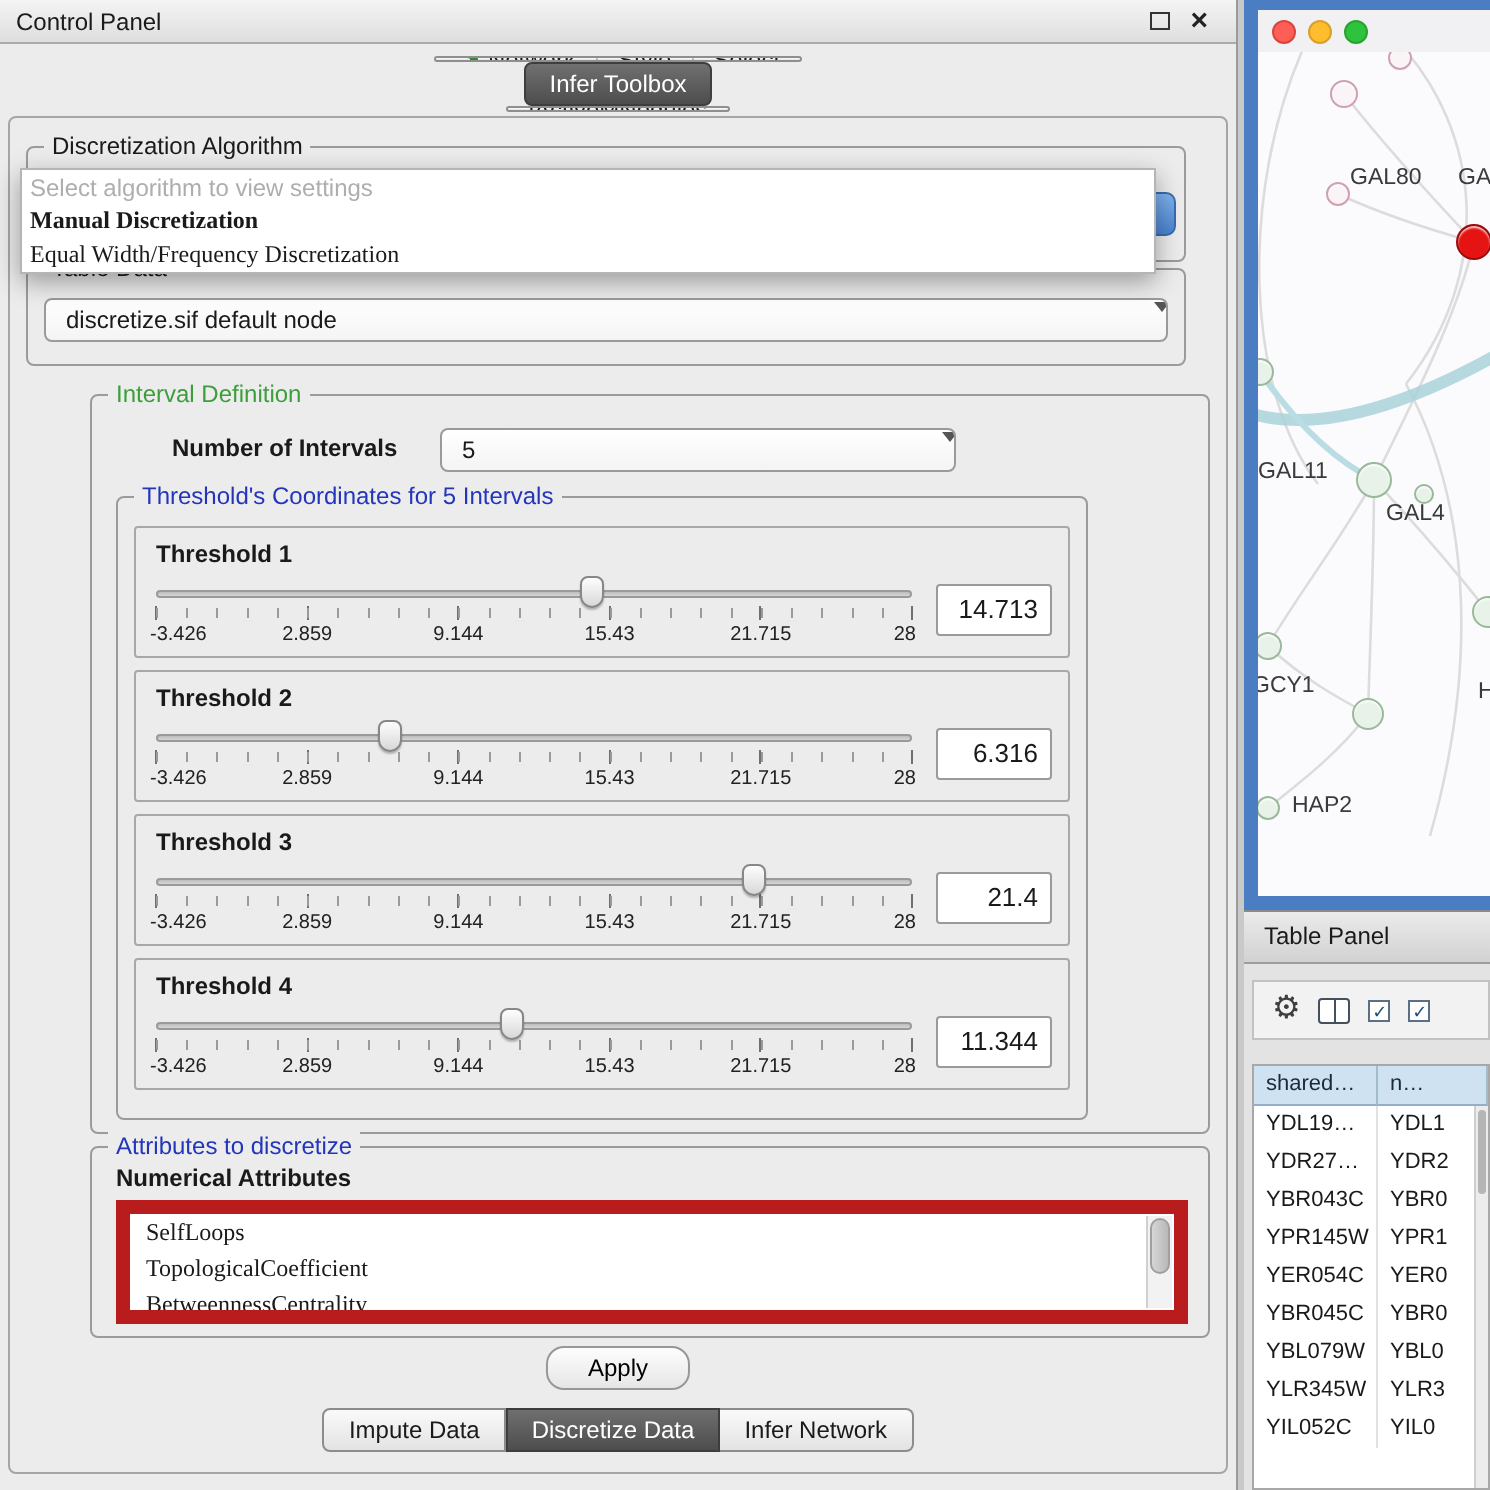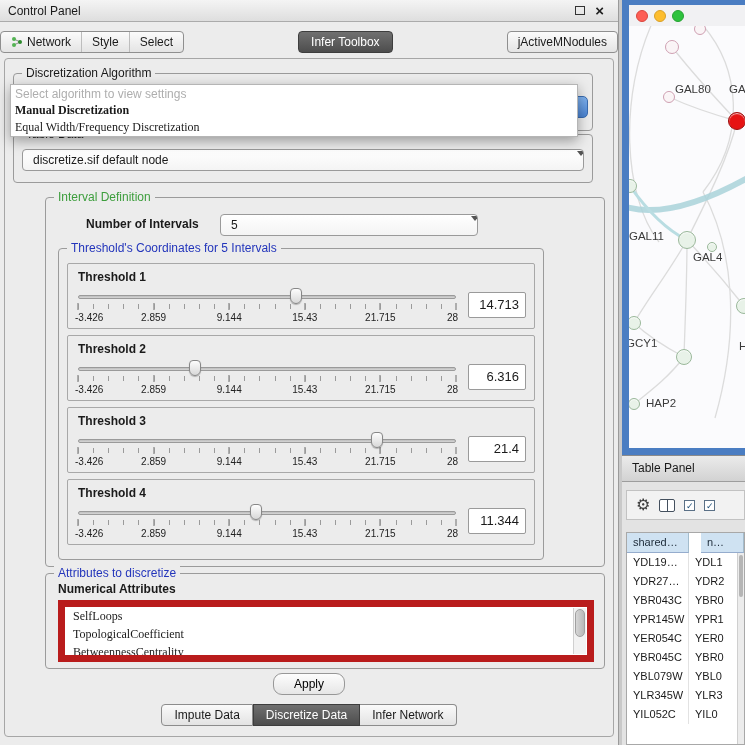--- a/index.html
+++ b/index.html
@@ -7,21 +7,21 @@
   body { font-family:"Liberation Sans","DejaVu Sans",sans-serif; color:#1a1a1a; }
   .root { position:relative; width:745px; height:745px; background:#c9c9c9; overflow:hidden; }
 
   
   .control-panel { position:absolute; left:0; top:0; width:619px; height:745px; background:#ececec; border-right:1px solid #9a9a9a; }
   .titlebar { height:22px; background:linear-gradient(#f4f4f4,#dedede); border-bottom:1px solid #ababab; display:flex; align-items:center; padding:0 8px; font-size:12px; }
   .titlebar .win-icons { margin-left:auto; display:flex; align-items:center; gap:10px; margin-right:6px; }
   .float-icon { width:10px; height:9px; border:1.5px solid #333; display:inline-block; }
   .close-icon { font-size:15px; font-weight:bold; color:#222; line-height:10px; }
 
-  .tabbar-top { height:34px; display:flex; align-items:center; justify-content:space-between; padding-top:6px; }
+  .tabbar-top { height:34px; display:flex; align-items:center; justify-content:flex-start; padding-top:6px;flex-direction:column; }
   .tab-seg { display:flex; border:1px solid #8f8f8f; border-radius:4px; overflow:hidden; background:linear-gradient(#fbfbfb,#e4e4e4); height:22px; align-items:center; }
   .tab-seg .tab { padding:0 10px; font-size:12px; line-height:20px; border-left:1px solid #bdbdbd; display:flex; align-items:center; gap:4px; }
   .tab-seg .tab:first-child { border-left:none; }
   .tab-dark { background:linear-gradient(#707070,#4d4d4d); color:#fff; border:1px solid #3e3e3e; border-radius:4px; padding:0 12px; margin:0 3px; font-size:12px; height:22px; line-height:20px; }
 
   .inner-panel { position:absolute; left:4px; right:4px; top:58px; bottom:8px; border:1px solid #a6a6a6; border-radius:4px; background:#ececec; }
 
   .group { position:absolute; border:1px solid #9b9b9b; border-radius:4px; }
   .group-title { position:absolute; top:-8px; left:8px; background:#ececec; padding:0 4px; font-size:12px; white-space:nowrap; }
   .title-green { color:#3d9e3d; }
@@ -90,21 +90,21 @@
 
   .tp-header { position:absolute; left:622px; top:455px; width:123px; height:27px; background:linear-gradient(#ebebeb,#d2d2d2); border-top:1px solid #8a8a8a; border-bottom:1px solid #9d9d9d; font-size:12px; line-height:25px; padding-left:10px; }
   .tp-body { position:absolute; left:622px; top:482px; width:123px; height:263px; background:#e3e3e3; }
   .tp-toolbar { position:absolute; left:4px; top:8px; right:0; height:30px; background:#f2f2f2; border:1px solid #c2c2c2; display:flex; align-items:center; gap:9px; padding:0 9px; }
   .gear { font-size:16px; color:#3f3f3f; line-height:16px; }
   .columns-icon { width:16px; height:13px; border:1px solid #44505e; border-radius:2px; position:relative; background:#fff; }
   .columns-icon::before { content:""; position:absolute; left:7px; top:0; bottom:0; width:1px; background:#44505e; }
   .check-icon { width:11px; height:11px; border:1px solid #5a7086; background:#fff; font-size:9px; line-height:10px; text-align:center; color:#1e4f78; }
   .tp-table { position:absolute; left:4px; top:50px; right:0; bottom:0; background:#fff; border:1px solid #a8a8a8; overflow:hidden; }
   .tp-row { display:flex; height:19px; }
-  .tp-row.header { height:20px;gap:12px; }
+  .tp-row.header { height:20px; }
   .cell { font-size:11px; line-height:18px; padding-left:6px; overflow:hidden; white-space:nowrap; }
   .c1 { width:62px; border-right:1px solid #e2e2e2; flex:none; }
   .c2 { flex:1; }
   .tp-row.header .cell { background:#cfe2f2; border-right:1px solid #a3bccd; border-bottom:1px solid #95accd; line-height:19px; color:#1c2a38; }
   .tp-scroll { position:absolute; right:0; top:20px; bottom:0; width:7px; background:#ececec; border-left:1px solid #cfcfcf; }
   .tp-scroll .thumb-v2 { position:absolute; left:1px; top:2px; width:4px; height:42px; background:#b5b5b5; border-radius:2px; }
 </style>
 </head>
 <body>
 

